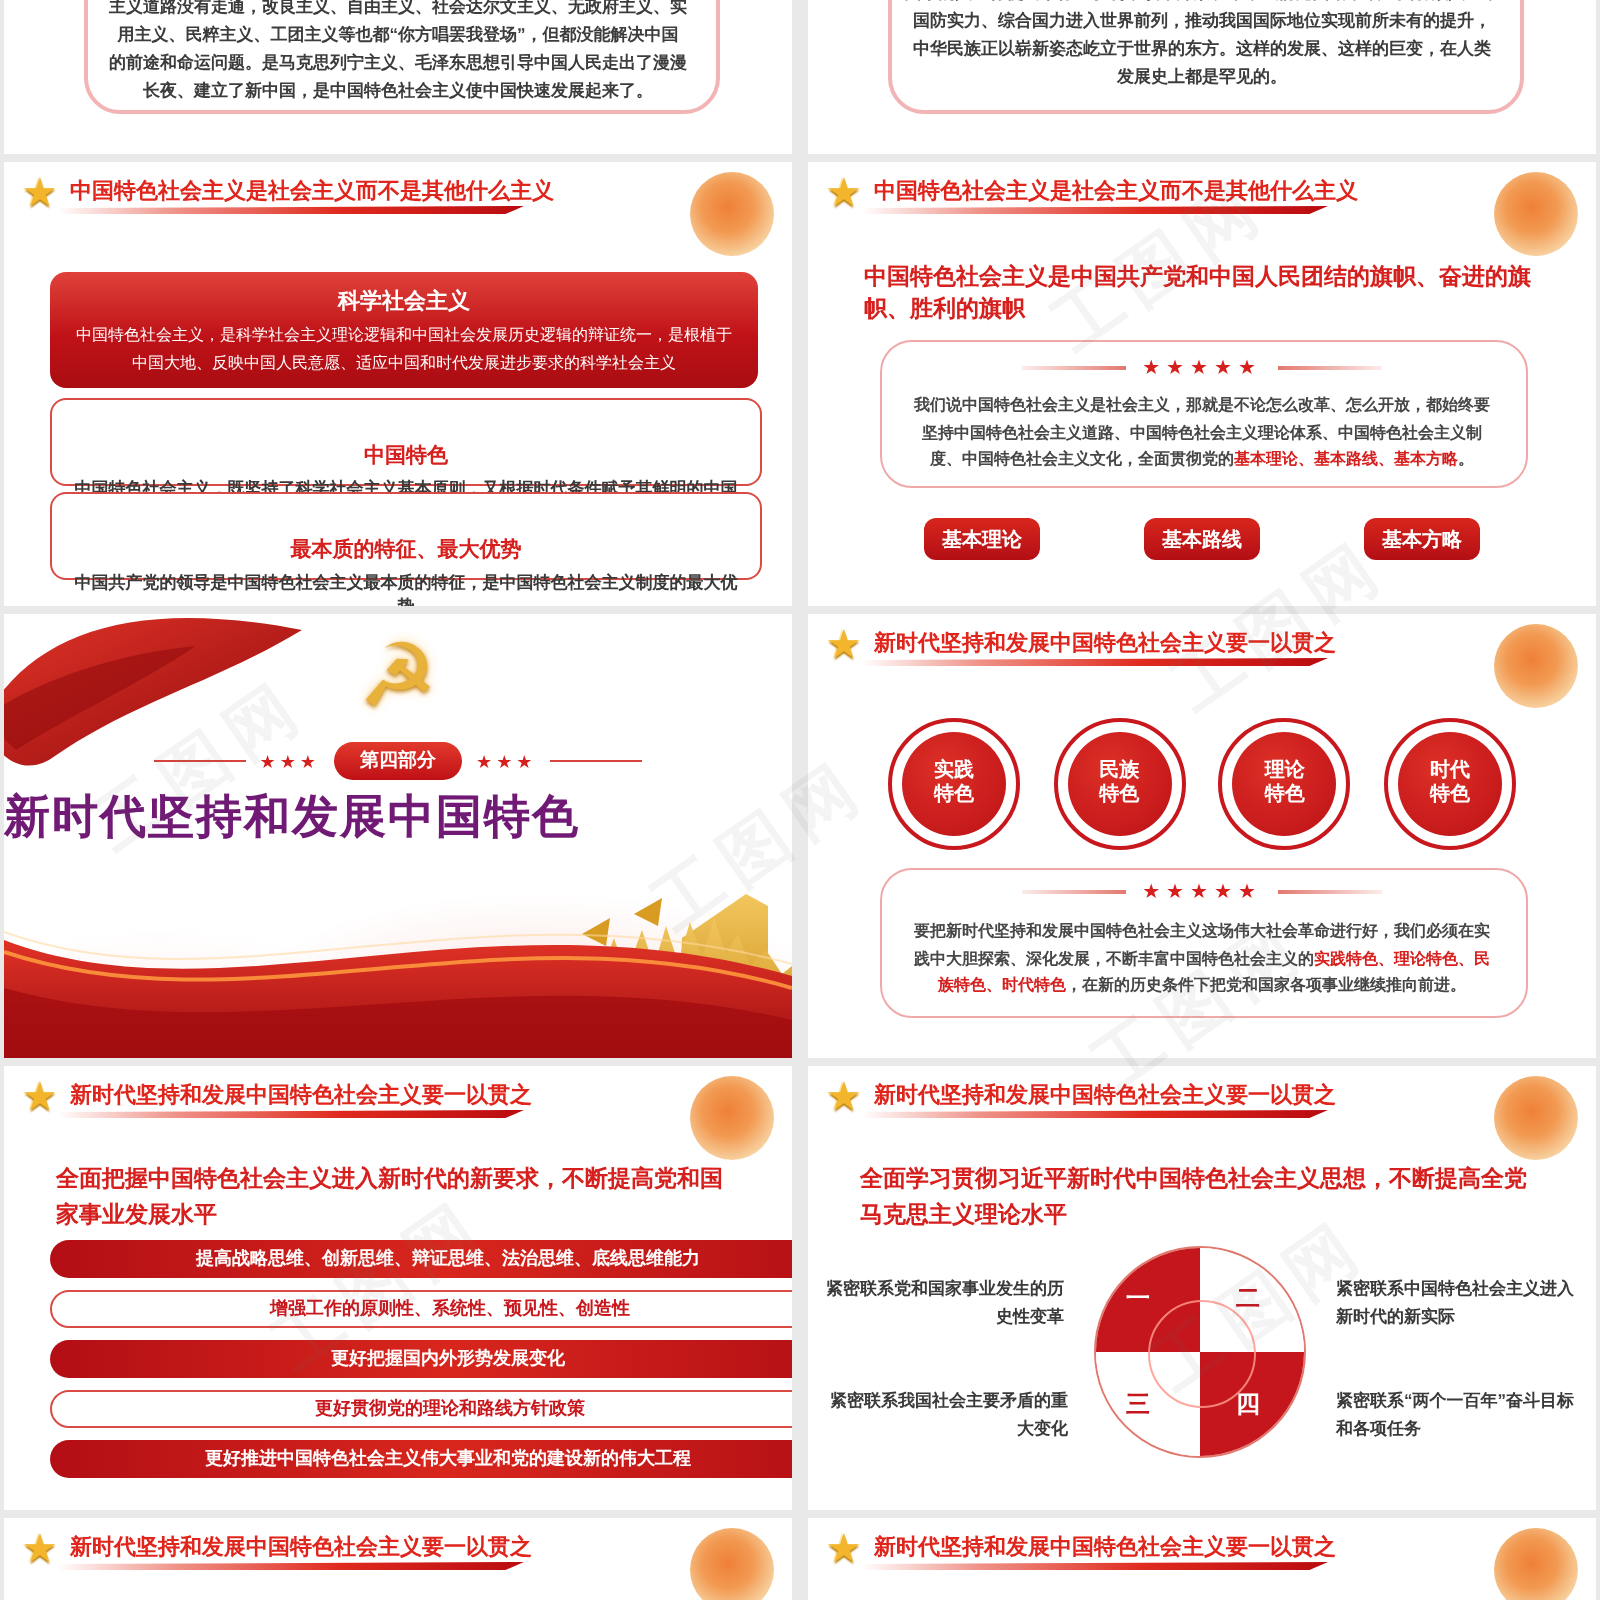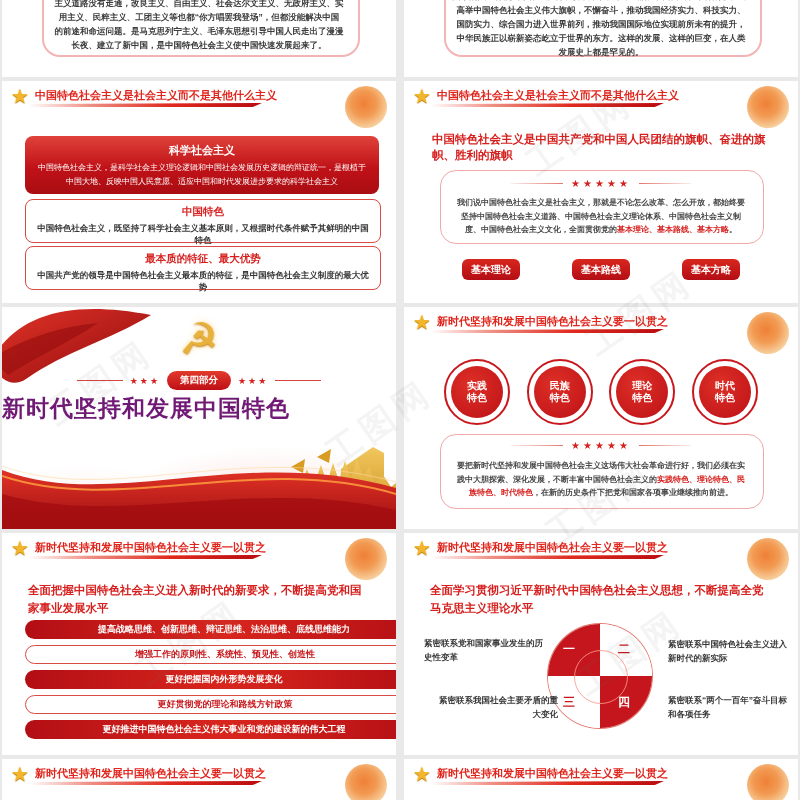--- a/index.html
+++ b/index.html
@@ -17,21 +17,21 @@
   
   .quotebox{position:absolute;left:40px;width:314px;top:-70px;height:268px;border:2px solid #f2b4b4;border-radius:18px;}
   .quotelines{position:absolute;left:46px;width:302px;text-align:center;font-size:8.5px;font-weight:bold;color:#3c3c3c;line-height:14px;}
   .quotelines div{white-space:nowrap;}
   
   .redbox{position:absolute;left:23px;width:354px;top:55px;height:58px;border-radius:8px;
     background:linear-gradient(180deg,#e0423a 0%,#c01218 55%,#a90d12 100%);text-align:center;color:#fff;}
   .redbox .bt{font-size:11px;font-weight:bold;margin-top:7px;}
   .redbox .bb{font-size:8px;line-height:14px;margin-top:3px;padding:0 12px;}
   .linebox{position:absolute;left:23px;width:354px;height:42px;border:1.2px solid #d94b43;border-radius:8px;background:#fff;text-align:center;}
-  .linebox .bt{font-size:10.5px;font-weight:bold;color:#d6201e;margin-top:5px;}
+  .linebox .bt{font-size:10.5px;font-weight:bold;color:#d6201e;margin-top:21px;}
   .linebox .bb{font-size:8.5px;font-weight:bold;color:#3a3a3a;margin-top:3px;padding:0 10px;line-height:12px;}
   
   .subtt{position:absolute;left:28px;width:338px;font-size:11.5px;font-weight:bold;color:#d6201e;line-height:16px;}
   .softbox{position:absolute;border:1.2px solid #f0a9a9;border-radius:16px;background:#fff;}
   .stardiv{position:absolute;left:0;right:0;display:flex;align-items:center;justify-content:center;gap:8px;}
   .dline{width:52px;height:1.5px;background:linear-gradient(90deg,rgba(240,160,150,.2),#e2786e);}
   .dline.r{background:linear-gradient(270deg,rgba(240,160,150,.2),#e2786e);}
   .dstars{color:#d6201e;font-size:10px;letter-spacing:3px;}
   .boxbody{position:absolute;text-align:center;font-size:8px;font-weight:bold;color:#474747;line-height:13.5px;}
   .redtxt{color:#d6201e;}
@@ -87,21 +87,20 @@
       <div>用主义、民粹主义、工团主义等也都“你方唱罢我登场”，但都没能解决中国</div>
       <div>的前途和命运问题。是马克思列宁主义、毛泽东思想引导中国人民走出了漫漫</div>
       <div>长夜、建立了新中国，是中国特色社会主义使中国快速发展起来了。</div>
     </div>
   </div>
 
   <div class="slide" style="left:404px;top:-145px;">
     <div class="quotebox"></div>
     <div class="quotelines" style="top:134px;">
       <div>国家的人民行使当家作主权利；改革开放以来，我们党团结带领全国各族人民，</div>
-      <div>高举中国特色社会主义伟大旗帜，不懈奋斗，推动我国经济实力、科技实力、</div>
       <div>国防实力、综合国力进入世界前列，推动我国国际地位实现前所未有的提升，</div>
       <div>中华民族正以崭新姿态屹立于世界的东方。这样的发展、这样的巨变，在人类</div>
       <div>发展史上都是罕见的。</div>
     </div>
   </div>
 
   <div class="slide" style="left:2px;top:81px;">
     <span class="hdr-star">★</span>
     <div class="hdr-title">中国特色社会主义是社会主义而不是其他什么主义</div>
     <div class="swoosh"></div>
@@ -246,23 +245,23 @@
     <div class="swoosh"></div>
     <div class="sun"></div>
     <div class="subtt" style="left:26px;width:344px;top:48px;line-height:18px;">全面学习贯彻习近平新时代中国特色社会主义思想，不断提高全党马克思主义理论水平</div>
     <div class="pie">
       <div class="piering"></div>
       <span class="pnum" style="left:15px;top:17px;color:#fff;">一</span>
       <span class="pnum" style="left:70px;top:17px;color:#c4161c;">二</span>
       <span class="pnum" style="left:15px;top:70px;color:#c4161c;">三</span>
       <span class="pnum" style="left:70px;top:70px;color:#fff;">四</span>
     </div>
-    <div class="qlabel" style="left:20px;top:104px;font-family:Liberation Mono, monospace;">紧密联系党和国家事业发生的历史性变革</div>
+    <div class="qlabel" style="left:6px;top:104px;text-align:right;">紧密联系党和国家事业发生的历史性变革</div>
     <div class="qlabel" style="left:264px;top:104px;text-align:left;">紧密联系中国特色社会主义进入新时代的新实际</div>
-    <div class="qlabel" style="left:8px;top:160px;text-align:right;margin-left:24px;">紧密联系我国社会主要矛盾的重大变化</div>
+    <div class="qlabel" style="left:8px;top:160px;text-align:right;">紧密联系我国社会主要矛盾的重大变化</div>
     <div class="qlabel" style="left:264px;top:160px;text-align:left;">紧密联系“两个一百年”奋斗目标和各项任务</div>
   </div>
 
   <div class="slide" style="left:2px;top:759px;">
     <span class="hdr-star">★</span>
     <div class="hdr-title">新时代坚持和发展中国特色社会主义要一以贯之</div>
     <div class="swoosh"></div>
     <div class="sun"></div>
   </div>
 

